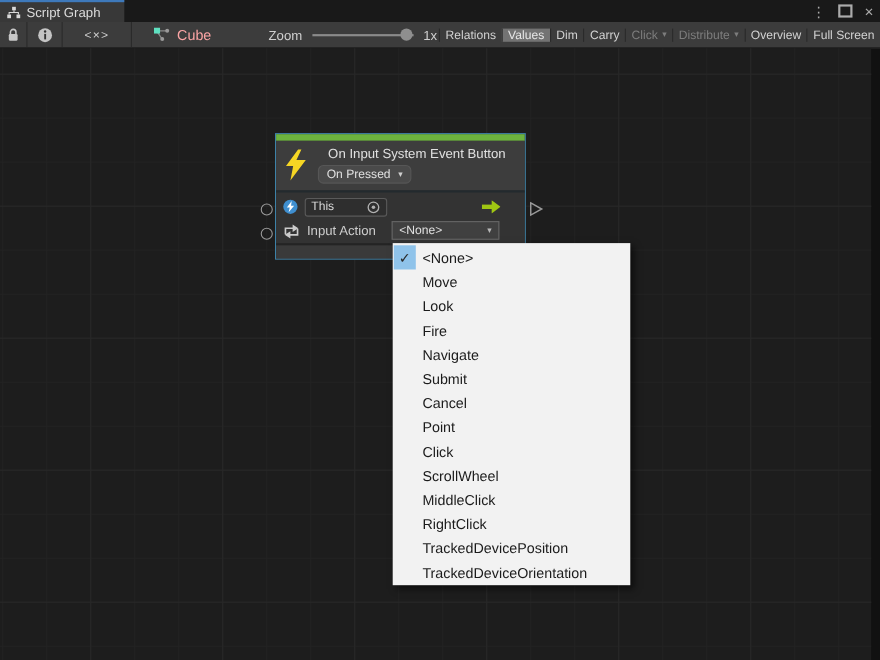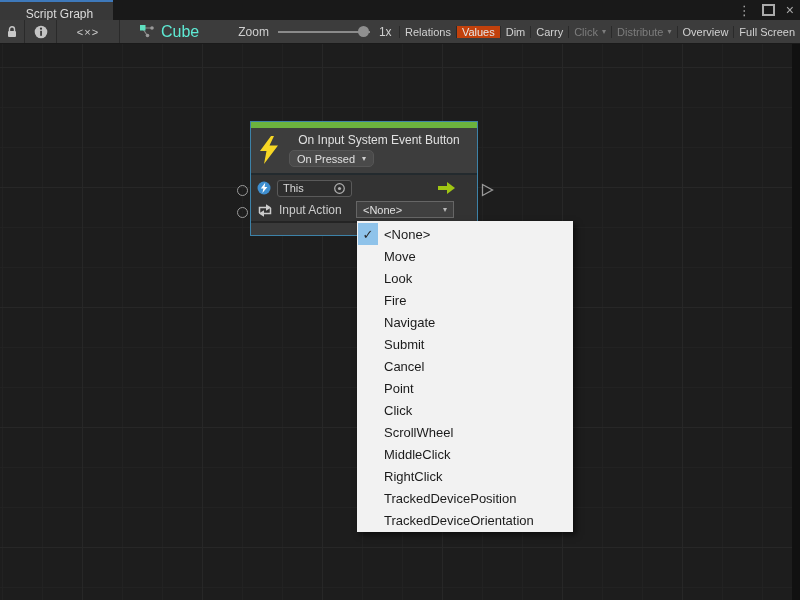--- a/index.html
+++ b/index.html
@@ -3,42 +3,42 @@
 <meta charset="utf-8">
 <style>
   html,body{margin:0;padding:0;background:#111;}
   .stage{position:relative;width:800px;height:600px;overflow:hidden;
          font-family:"Liberation Sans",sans-serif;-webkit-font-smoothing:antialiased;}
 
   
   .tabbar{position:absolute;top:0;left:0;width:800px;height:20px;background:#191919;}
   .tab{position:absolute;left:0;top:0;height:20px;width:113px;box-sizing:border-box;
        background:#383838;border-top:2px solid #3e79bb;display:flex;align-items:center;
-       gap:5px;padding-left:6px;color:#dcdcdc;font-size:12px;flex-direction:column;}
+       gap:5px;padding-left:6px;color:#dcdcdc;font-size:12px;}
   .winctrl{position:absolute;right:6px;top:0;height:20px;display:flex;align-items:center;
            gap:11px;color:#ababab;font-size:13px;}
   .maxbox{width:9px;height:8px;border:2px solid #ababab;}
   .kebab{font-size:13px;line-height:1;}
   .closex{font-size:14px;line-height:1;}
 
   
   .toolbar{position:absolute;top:20px;left:0;width:800px;height:24px;box-sizing:border-box;
            background:#3c3c3c;border-bottom:1px solid #1a1a1a;display:flex;align-items:stretch;
            color:#d2d2d2;font-size:11px;}
   .tbtn{display:flex;align-items:center;justify-content:center;border-right:1px solid #2a2a2a;}
   .tbtn.lock{width:24px;}
   .tbtn.info{width:31px;}
   .tbtn.code{width:62px;color:#cfcfcf;font-size:11px;letter-spacing:1px;}
-  .crumb{display:flex;align-items:center;gap:6px;margin-left:20px;color:#5eead4;font-size:16px;text-align:center;}
-  .zoomwrap{display:flex;align-items:center;gap:9px;margin-left:39px;color:#cfcfcf;font-size:12px;}
+  .crumb{display:flex;align-items:center;gap:6px;margin-left:20px;color:#fca5a5;font-size:13px;text-align:center;}
+  .zoomwrap{display:flex;align-items:center;gap:9px;margin-left:52px;color:#cfcfcf;font-size:12px;}
   .track{position:relative;width:92px;height:2px;background:#8b8b8b;}
   .handle{position:absolute;right:1px;top:-5px;width:11px;height:11px;border-radius:50%;background:#8f8f8f;}
   .viewbtns{margin-left:auto;display:flex;align-items:center;}
   .vbtn{display:flex;align-items:center;gap:4px;padding:0 5px;border-left:1px solid #2a2a2a;white-space:nowrap;}
-  .vbtn.active{background:#c2410c;color:#e6e6e6;}
+  .vbtn.active{background:#737373;color:#e6e6e6;}
   .vbtn.disabled{color:#7d7d7d;}
   .vcaret{font-size:8px;line-height:1;}
 
   
   .canvas{position:absolute;top:44px;left:0;width:792px;height:556px;
           background-color:#1d1d1d;
           background-image:
             linear-gradient(#272727 1px, transparent 1px),
             linear-gradient(90deg,#272727 1px, transparent 1px),
             linear-gradient(#222222 1px, transparent 1px),

